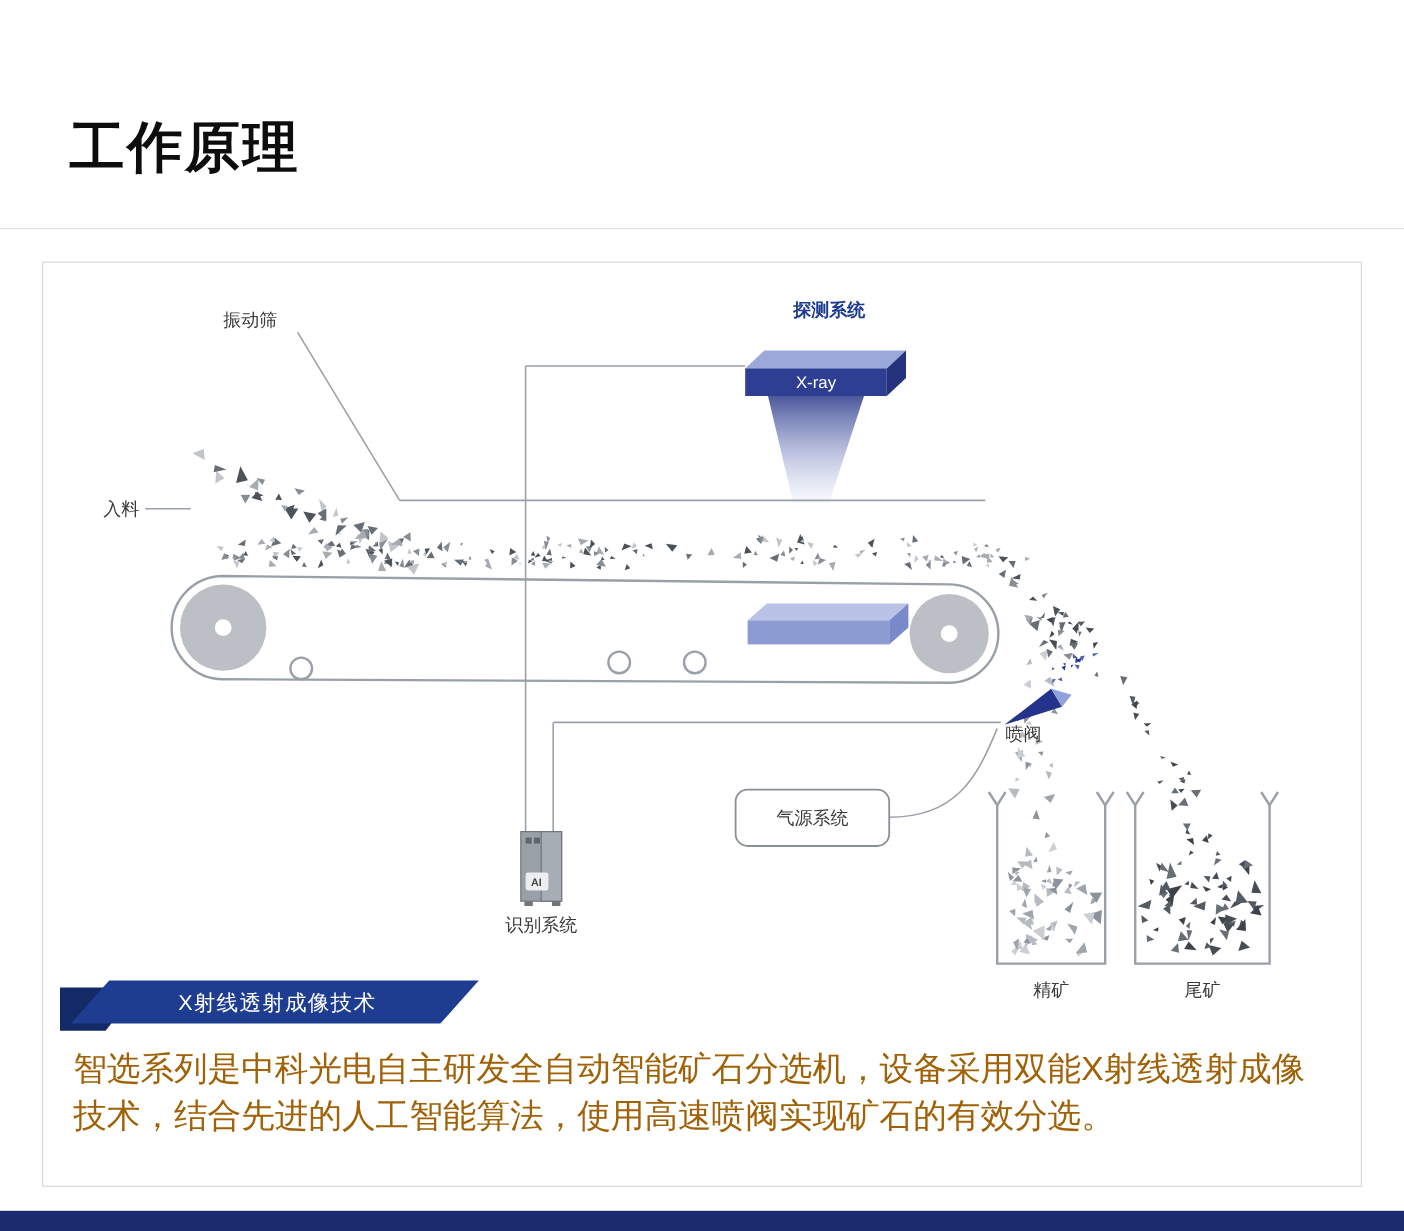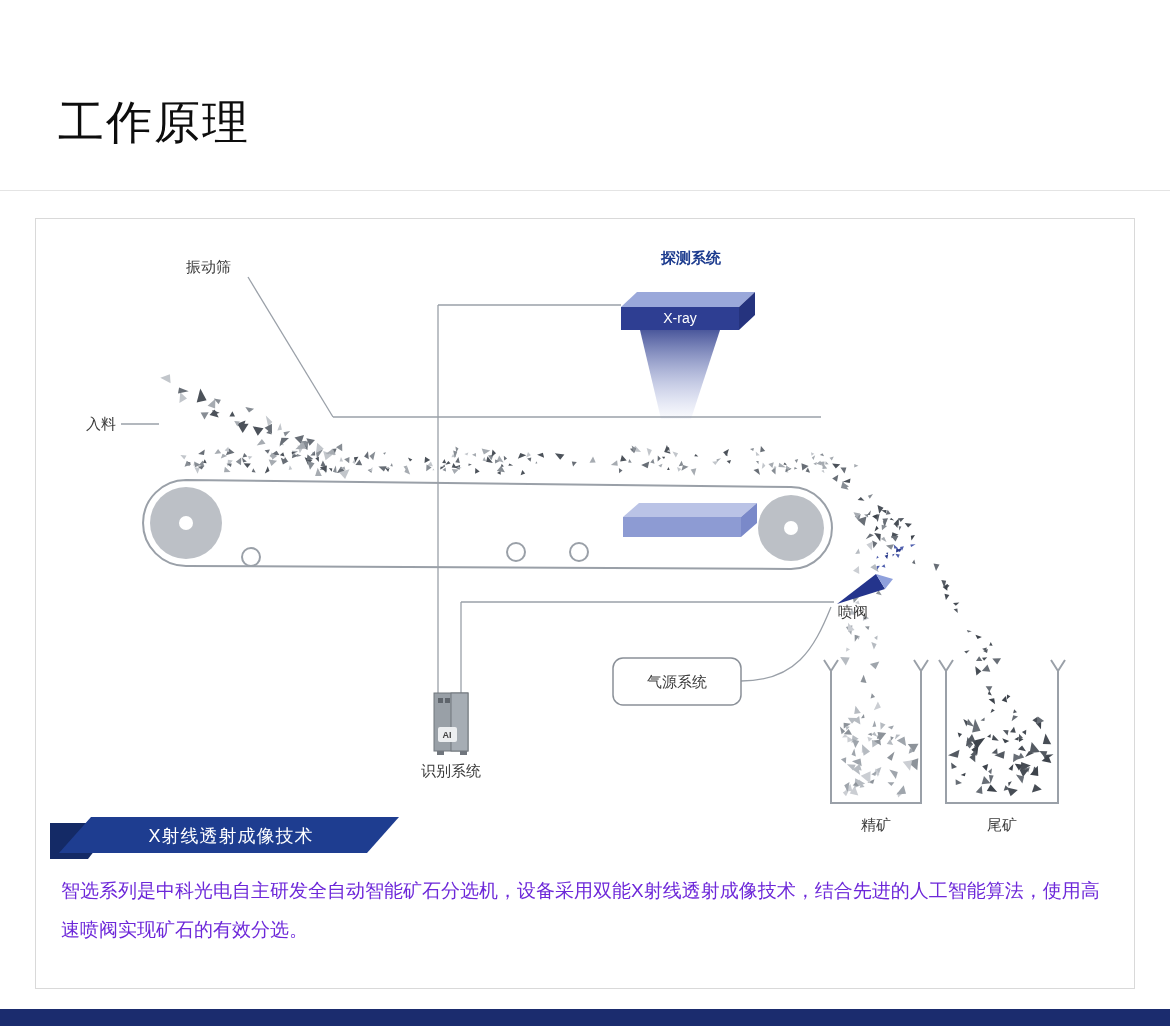--- a/index.html
+++ b/index.html
@@ -1,25 +1,25 @@
 <!DOCTYPE html>
 <html><head>
 <meta charset="utf-8">
 <style>
   *{margin:0;padding:0;box-sizing:border-box}
   html,body{width:1170px;height:1026px;background:#ffffff;
     font-family:"Liberation Sans","DejaVu Sans",sans-serif;position:relative;overflow:hidden}
   .header{padding:92px 58px 0}
-  .page-title{font-size:46px;font-weight:400;color:#0d0d0d;letter-spacing:2px}
+  .page-title{font-size:46px;font-weight:700;color:#0d0d0d;letter-spacing:2px}
   .divider{border:none;border-top:1px solid #e4e4e4;margin-top:36px}
   .panel{position:relative;margin:27px 35px 0;width:1100px;height:771px;
     border:1px solid #d9d9d9;background:#fff}
   .panel svg{position:absolute;left:0;top:0;display:block}
   .description{position:absolute;left:25px;right:30px;top:652px;
-    font-size:19px;line-height:39px;color:#6d28d9}
+    font-size:28px;line-height:39px;color:#a16207}
   .footer-bar{position:absolute;left:0;bottom:0;width:100%;height:17px;background:#1b2c6e}
   svg text{font-family:"Liberation Sans","DejaVu Sans",sans-serif}
   .lbl{font-size:15px;fill:#3a3a3a}
   .lbl-blue{font-size:15px;font-weight:700;fill:#1c3b8e}
   .lbl-white{font-size:14px;fill:#ffffff}
   .lbl-ai{font-size:9px;font-weight:700;fill:#444}
   .banner-text{font-size:18px;fill:#ffffff;letter-spacing:1px}
   .thin{stroke:#9aa0a8;stroke-width:1.3;fill:none}
   .outline{stroke:#9aa0a8;stroke-width:2;fill:none}
 </style>

